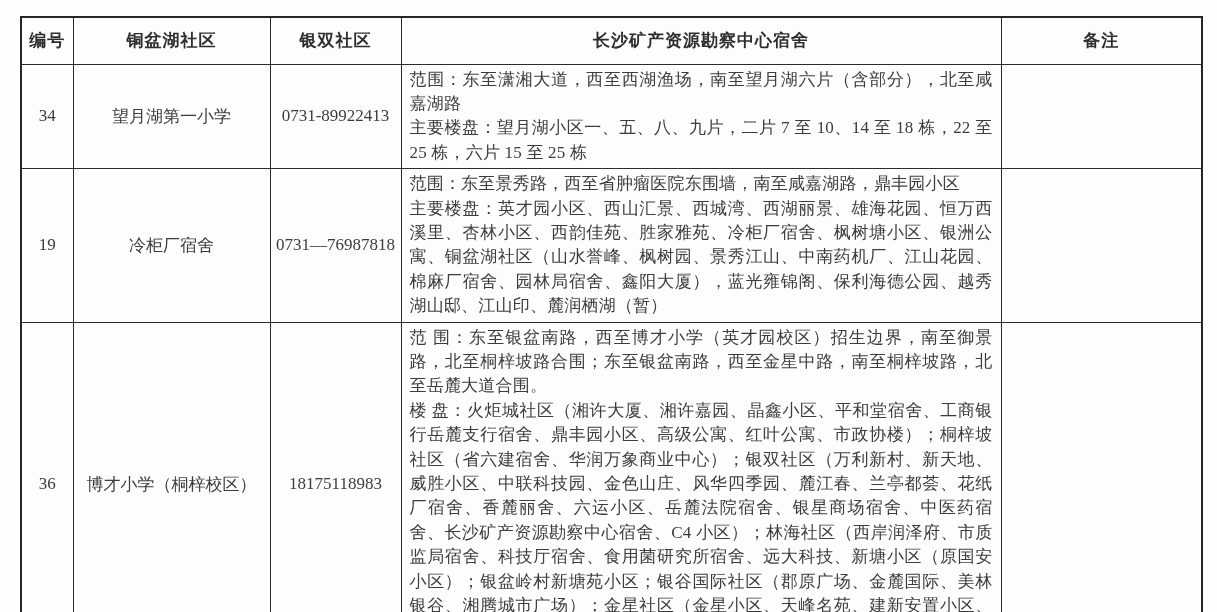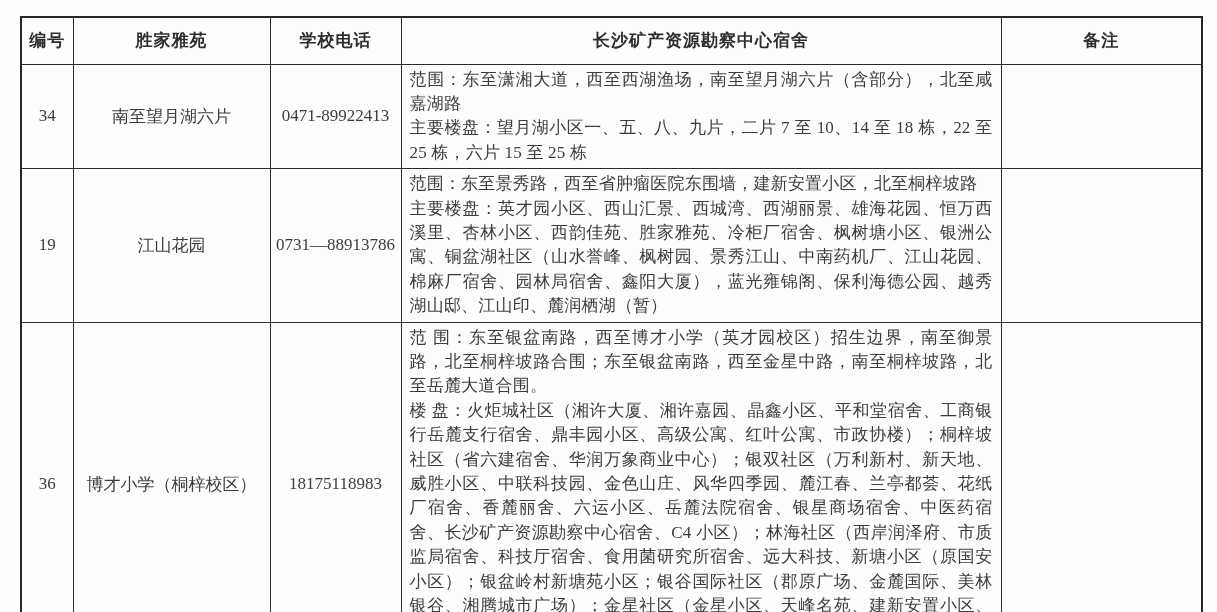--- a/index.html
+++ b/index.html
@@ -75,43 +75,43 @@
     <colgroup>
       <col class="c-id">
         <col class="c-school">
         <col class="c-phone">
         <col class="c-range">
         <col class="c-note">
     </colgroup>
     <thead>
       <tr>
         <th>编号</th>
-        <th>胜家雅苑</th>
-        <th>学校电话</th>
+        <th>铜盆湖社区</th>
+        <th>银双社区</th>
         <th>长沙矿产资源勘察中心宿舍</th>
         <th>备注</th>
       </tr>
     </thead>
     <tbody>
       <tr class="row-34">
         <td class="cell-center">34</td>
-        <td class="cell-center">南至望月湖六片</td>
-        <td class="cell-center">0471-89922413</td>
+        <td class="cell-center">望月湖第一小学</td>
+        <td class="cell-center">0731-89922413</td>
         <td class="cell-district">
           <p>范围：东至潇湘大道，西至西湖渔场，南至望月湖六片（含部分），北至咸嘉湖路</p>
           <p>主要楼盘：望月湖小区一、五、八、九片，二片 7 至 10、14 至 18 栋，22 至 25 栋，六片 15 至 25 栋</p>
         </td>
         <td class="cell-note"></td>
       </tr>
       <tr class="row-35">
         <td class="cell-center">19</td>
-        <td class="cell-center">江山花园</td>
-        <td class="cell-center">0731—88913786</td>
+        <td class="cell-center">冷柜厂宿舍</td>
+        <td class="cell-center">0731—76987818</td>
         <td class="cell-district">
-          <p>范围：东至景秀路，西至省肿瘤医院东围墙，建新安置小区，北至桐梓坡路</p>
+          <p>范围：东至景秀路，西至省肿瘤医院东围墙，南至咸嘉湖路，鼎丰园小区</p>
           <p>主要楼盘：英才园小区、西山汇景、西城湾、西湖丽景、雄海花园、恒万西溪里、杏林小区、西韵佳苑、胜家雅苑、冷柜厂宿舍、枫树塘小区、银洲公寓、铜盆湖社区（山水誉峰、枫树园、景秀江山、中南药机厂、江山花园、棉麻厂宿舍、园林局宿舍、鑫阳大厦），蓝光雍锦阁、保利海德公园、越秀湖山邸、江山印、麓润栖湖（暂）</p>
         </td>
         <td class="cell-note"></td>
       </tr>
       <tr class="row-36">
         <td class="cell-center">36</td>
         <td class="cell-center">博才小学（桐梓校区）</td>
         <td class="cell-center">18175118983</td>
         <td class="cell-district">
           <p>范 围：东至银盆南路，西至博才小学（英才园校区）招生边界，南至御景路，北至桐梓坡路合围；东至银盆南路，西至金星中路，南至桐梓坡路，北至岳麓大道合围。</p>

